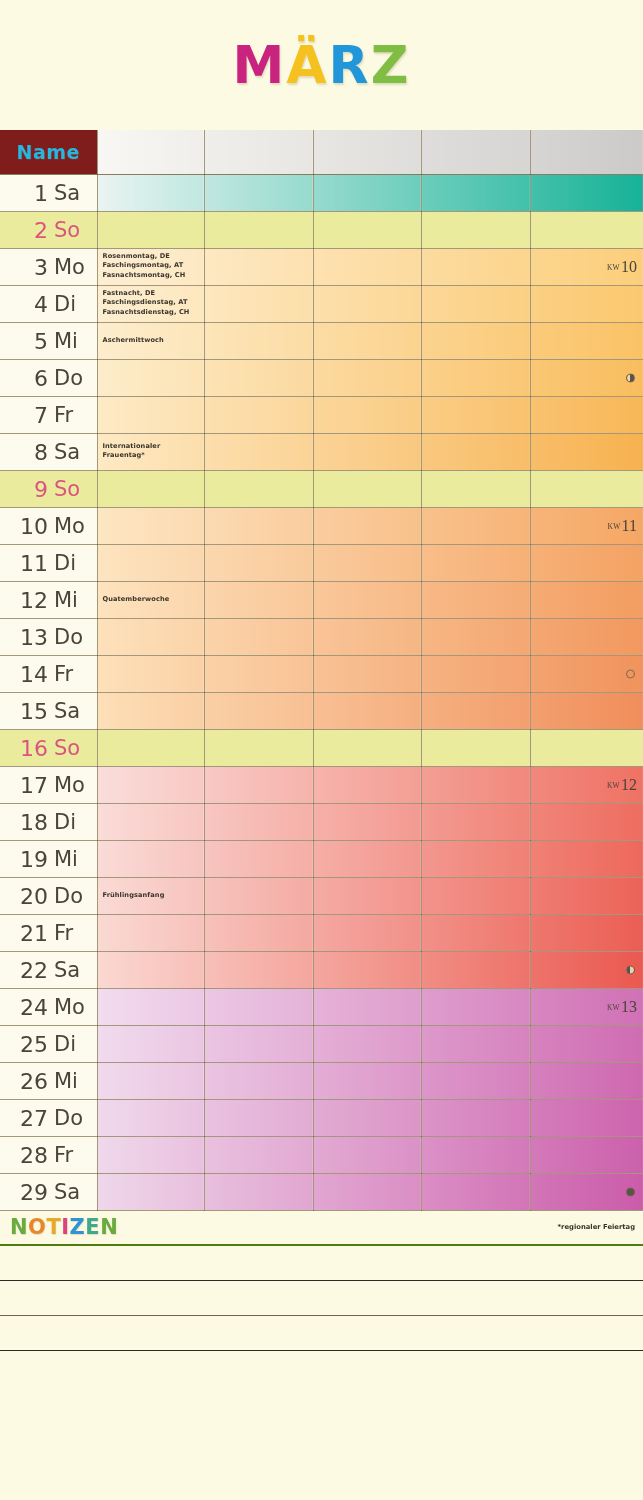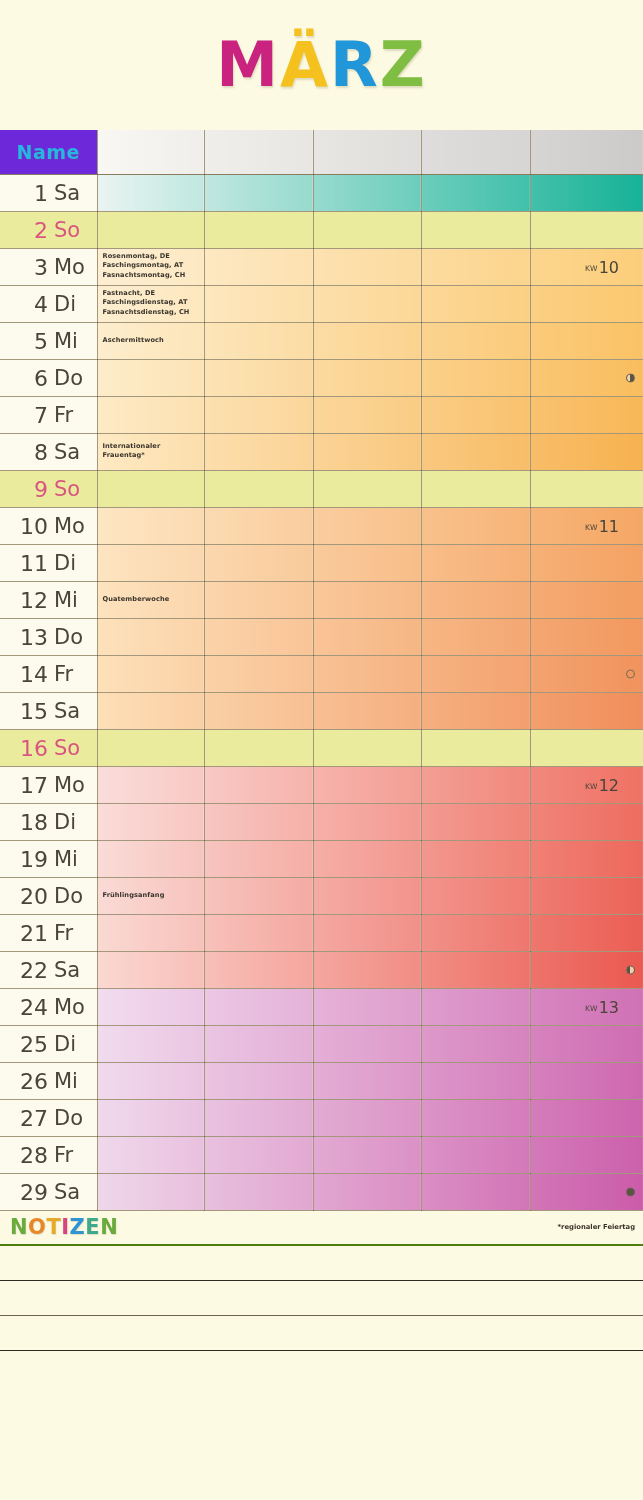--- a/index.html
+++ b/index.html
@@ -17,21 +17,21 @@
 
   
   .title-wrap {
     height: 130px;
     display: flex;
     align-items: center;
     justify-content: center;
   }
   .title {
     font-family: "DejaVu Sans", sans-serif;
-    font-size: 62px;
+    font-size: 52px;
     font-weight: bold;
     letter-spacing: 2px;
     line-height: 1;
     text-shadow: 1px 2px 2px rgba(140,130,90,0.25);
   }
   .title span { display: inline-block; }
 
   
   .cal {
     width: 643px;
@@ -52,21 +52,21 @@
     border-bottom: 1px solid rgba(90,70,40,0.55);
     position: relative;
     vertical-align: middle;
     overflow: hidden;
   }
   .cal tr td:last-child { border-right: none; }
 
   
   .hdr td { height: 44px; border-bottom: 1px solid rgba(90,70,40,0.7); }
   .hdr .daycell {
-    background: #6d28d9;
+    background: #7f1d1d;
     border-right: 1px solid rgba(90,70,40,0.55);
     margin-left: 39px;
   }
   .name-label {
     display: block;
     text-align: center;
     color: #25b7e0;
     font-size: 19px;
     font-weight: bold;
     letter-spacing: 0.5px;
@@ -114,24 +114,25 @@
     line-height: 1.45;
     color: #3a352c;
     font-weight: bold;
     letter-spacing: 0.1px;
   }
   .note.multi { line-height: 1.5; }
 
   
   .kw {
     position: absolute;
-    right: 24px; top: 50%;
+    right: 6px; top: 50%;
     transform: translateY(-50%);
     color: #4a4439;
     white-space: nowrap;
+    font-family: Liberation Serif, serif;
   }
   .kw .kwt { font-size: 7.5px; vertical-align: 2px; letter-spacing: 0.3px; }
   .kw .kwn { font-size: 16px; margin-left: 1px; }
 
   
   .moon {
     position: absolute;
     right: 8px; top: 50%;
     transform: translateY(-50%);
     width: 9px; height: 9px;

